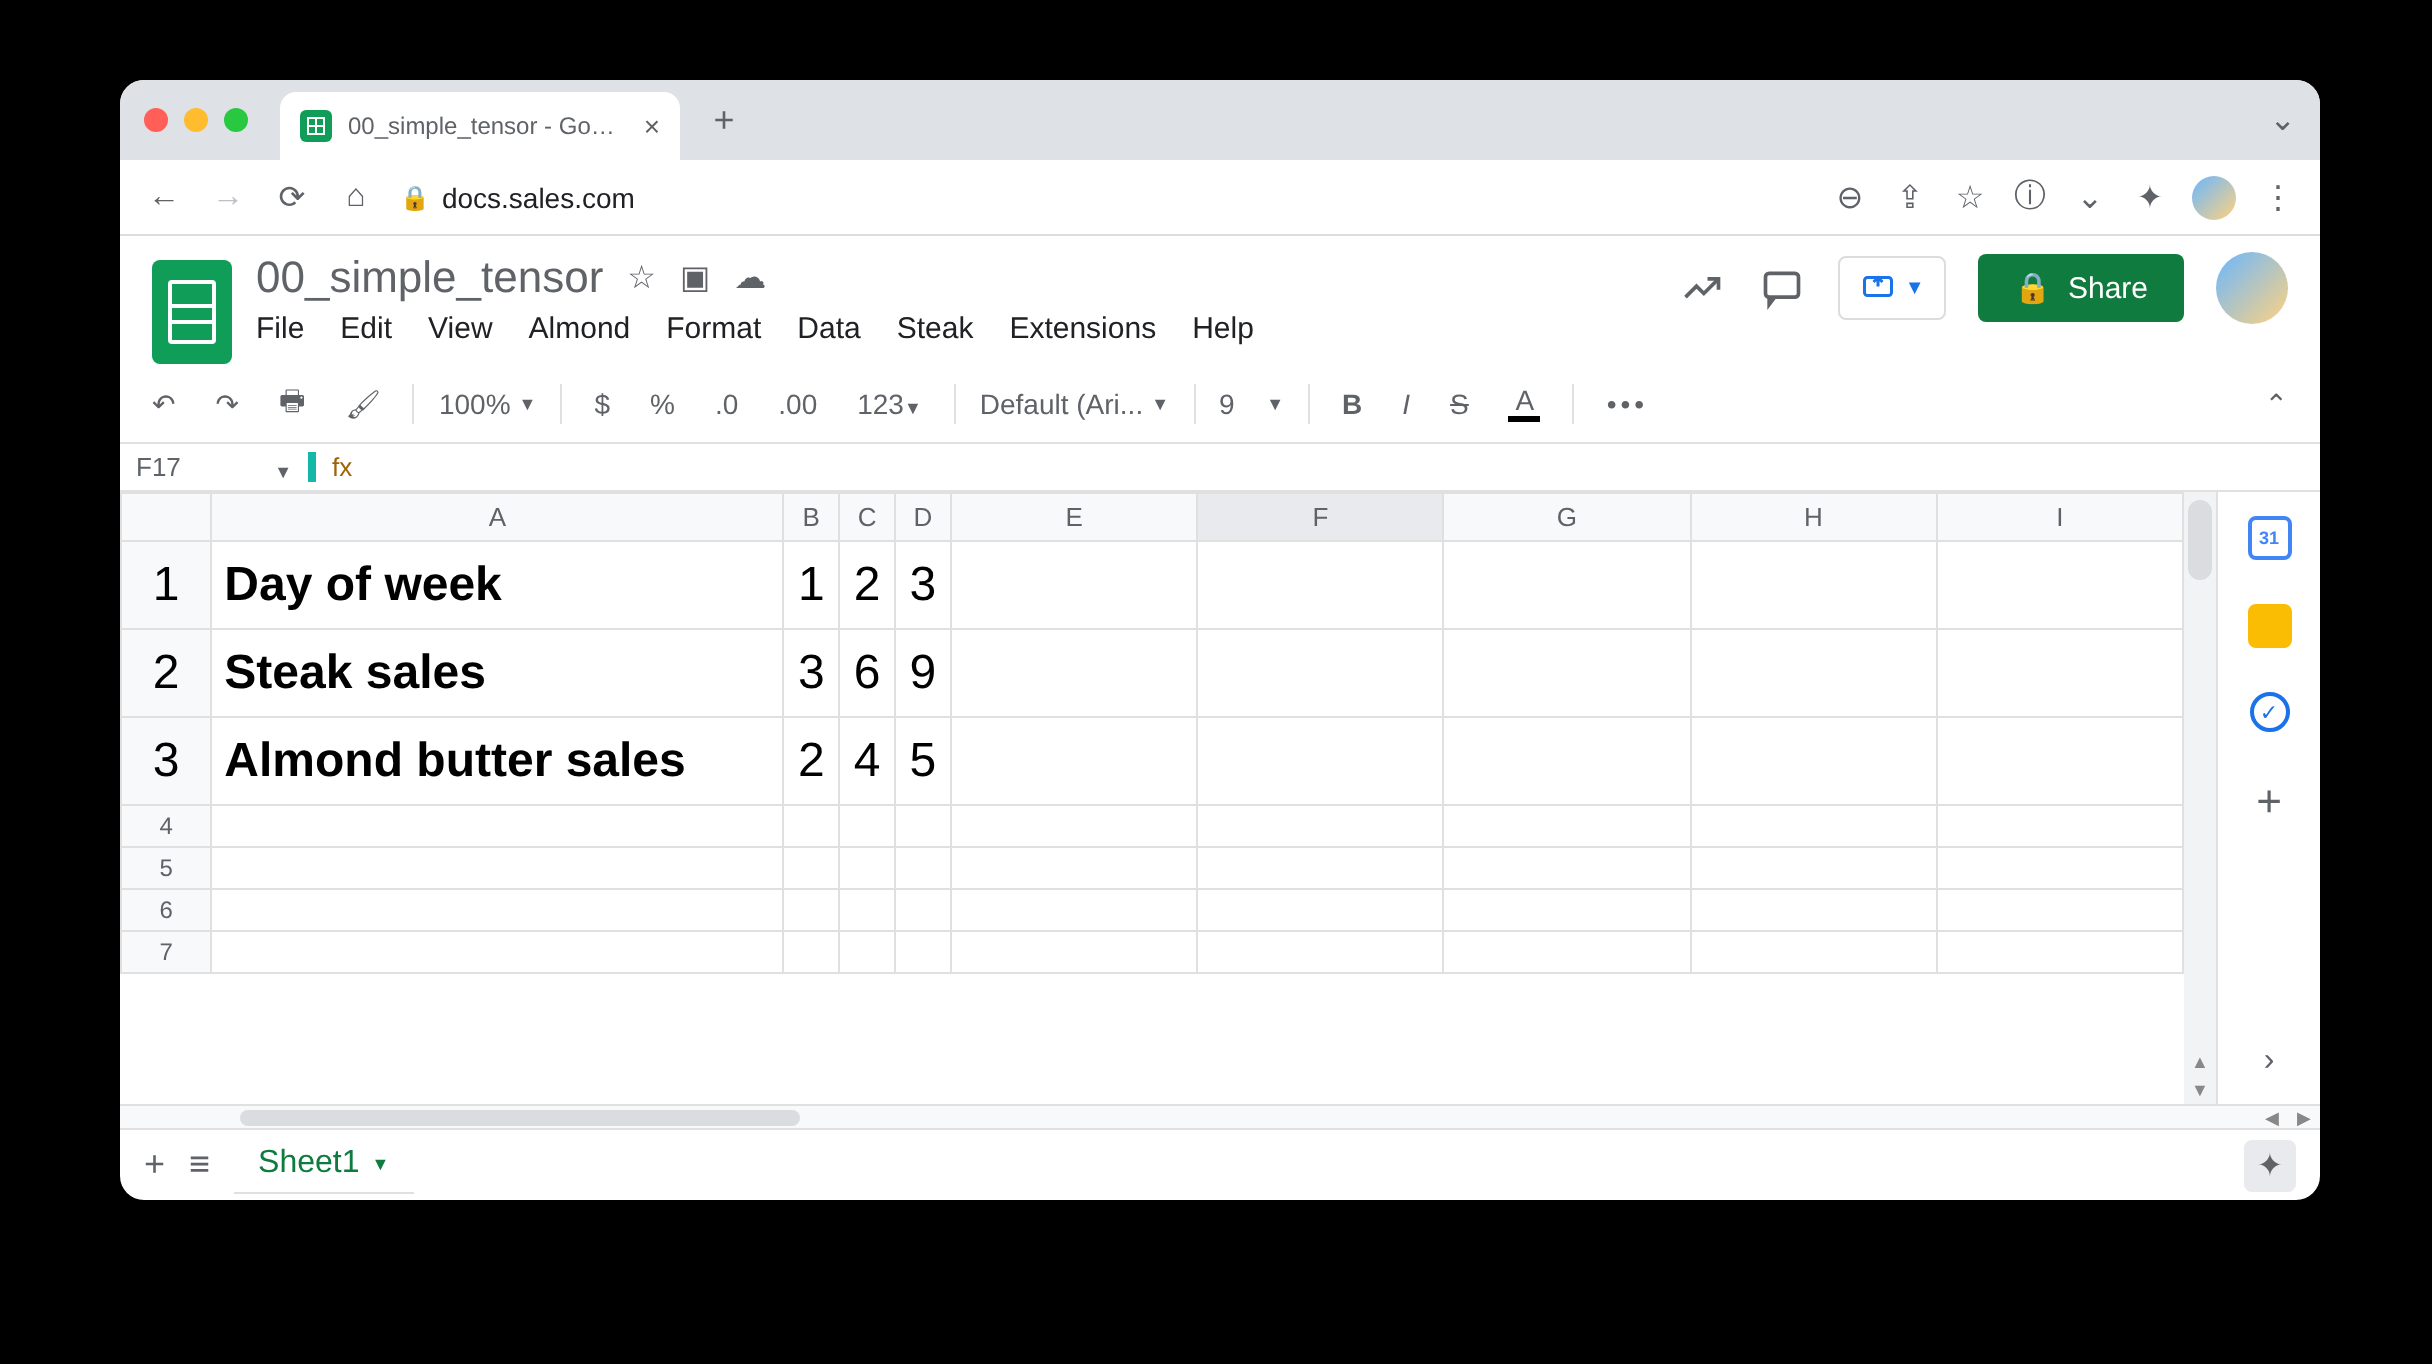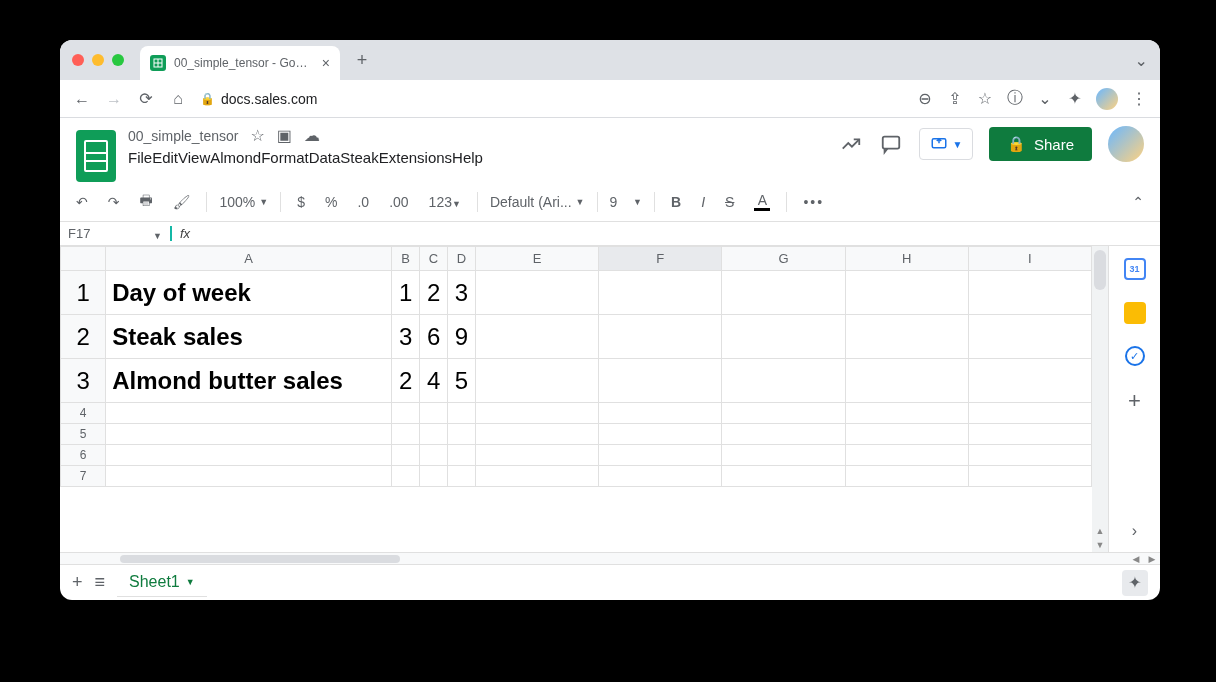--- a/index.html
+++ b/index.html
@@ -31,42 +31,42 @@
 .ext-icons .ic { width: 18px; height: 18px; display: flex; align-items: center; justify-content: center; }
 .avatar-sm { width: 22px; height: 22px; border-radius: 50%; background: linear-gradient(135deg,#6ab7ff,#ffd280); }
 
 
 .apphdr { display: flex; align-items: flex-start; padding: 8px 16px 0 16px; gap: 12px; }
 .sheets-logo { width: 40px; height: 52px; background: #0f9d58; border-radius: 4px; position: relative; margin-top: 4px; }
 .sheets-logo::after { content:""; position:absolute; inset: 10px 8px; border: 2px solid #fff; border-radius: 2px; }
 .sheets-logo .bar { position:absolute; left:10px; right:10px; height:2px; background:#fff; }
 .doc-meta { flex: 1; }
 .doc-title-row { display: flex; align-items: center; gap: 12px; }
-.doc-title { font-size: 14px; color: #5f6368; }
+.doc-title { font-size: 22px; color: #5f6368; }
 .doc-actions { display: flex; gap: 12px; color: #5f6368; }
-.menubar { display: flex; font-size: 15px; color: #202124; margin-top: 4px; }
+.menubar { display: flex; gap: 18px; font-size: 15px; color: #202124; margin-top: 4px; }
 .hdr-right { display: flex; align-items: center; gap: 16px; }
 .hdr-ic { color: #5f6368; width: 24px; height: 24px; display: flex; align-items: center; justify-content: center; }
 .present-btn { border: 1px solid #dadce0; border-radius: 4px; padding: 6px 10px; display: flex; align-items: center; gap: 4px; color: #1a73e8; }
 .share-btn { background: #0f7b3e; color: #fff; border-radius: 4px; padding: 8px 18px; font-size: 15px; font-weight: 500; display: flex; align-items: center; gap: 8px; }
 .avatar-lg { width: 36px; height: 36px; border-radius: 50%; background: linear-gradient(135deg,#6ab7ff,#ffd280); }
 
 
 .toolbar { height: 40px; border-bottom: 1px solid #e0e0e0; display: flex; align-items: center; padding: 0 12px; gap: 12px; color: #5f6368; font-size: 14px; }
 .toolbar .sep { width: 1px; height: 20px; background: #e0e0e0; }
 .toolbar .tbtn { padding: 2px 4px; }
 .toolbar .zoom, .toolbar .font-sel, .toolbar .fsize { display: flex; align-items: center; gap: 4px; }
 .toolbar .text-color { display: flex; flex-direction: column; align-items: center; }
 .toolbar .text-color .bar { width: 16px; height: 3px; background: #000; }
 .toolbar .end { margin-left: auto; }
 
 
 .fxbar { height: 24px; border-bottom: 1px solid #e0e0e0; display: flex; align-items: center; font-size: 13px; color: #5f6368; }
-.namebox { width: 112px; padding: 0 8px; border-right: 2px solid #14b8a6; display: flex; align-items: flex-end; justify-content: space-between; }
-.fx { padding: 0 8px; font-style: italic; color: #404040; }
+.namebox { width: 98px; padding: 0 8px; border-right: 4px solid #14b8a6; display: flex; align-items: flex-end; justify-content: space-between; }
+.fx { padding: 0 8px; color: #a16207; }
 
 
 .sheet-wrap { flex: 1; display: flex; overflow: hidden; }
 .sheet { flex: 1; overflow: auto; position: relative; }
 .grid { border-collapse: collapse; table-layout: fixed; }
 .grid th, .grid td { border: 1px solid #e0e0e0; font-size: 13px; }
 .grid th { background: #f8f9fa; color: #5f6368; font-weight: normal; height: 24px; }
 .grid .corner { width: 46px; background: #f8f9fa; }
 .grid .rowhdr { width: 46px; background: #f8f9fa; text-align: center; color: #5f6368; font-size: 12px; }
 .grid td { padding: 2px 6px; height: 21px; }

